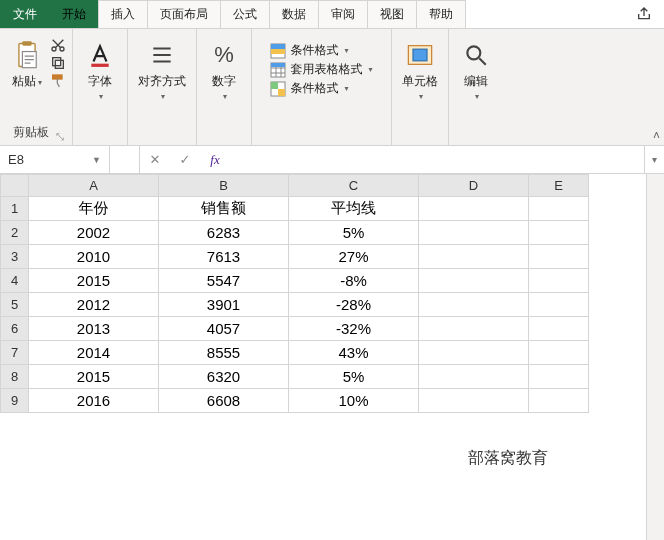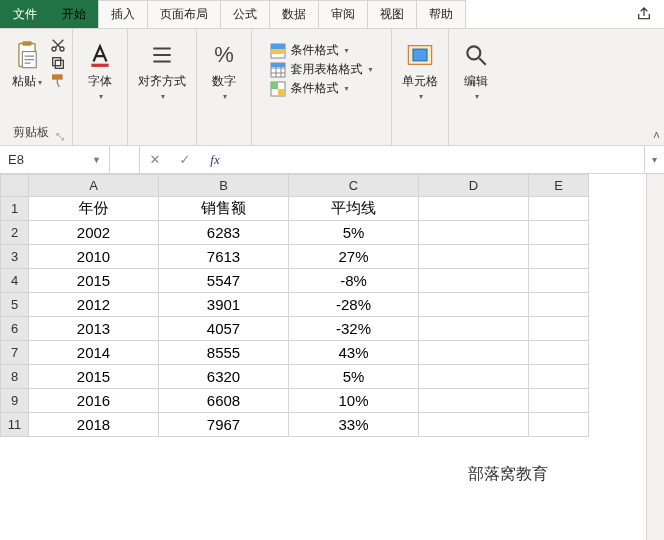--- a/index.html
+++ b/index.html
@@ -42,21 +42,21 @@
   .grid { flex: 1; overflow: auto; position: relative; background: #fff; }
   table { border-collapse: collapse; table-layout: fixed; }
   th, td { border: 1px solid #d4d4d4; font-weight: normal; }
   th.colhdr { background: #e6e6e6; text-align: center; font-size: 13px; color: #333; height: 22px; cursor: pointer; }
   th.rowhdr { background: #e6e6e6; text-align: center; font-size: 13px; color: #333; width: 28px; cursor: pointer; }
   th.corner-cell { background: #e6e6e6; width: 28px; cursor: pointer; }
   td.cell { height: 24px; text-align: center; font-size: 15px; color: #000; padding: 0 4px; cursor: cell; font-family: Arial, sans-serif; }
   td.cell.hdr { font-family: "Microsoft YaHei", sans-serif; }
   .colA { width: 130px; } .colB { width: 130px; } .colC { width: 130px; } .colD { width: 110px; } .colE { width: 60px; }
   .vscroll { width: 18px; background: #f3f2f1; border-left: 1px solid #d4d4d4; }
-  .watermark { position: absolute; right: 98px; top: 290px; font-size: 16px; color: #333; font-family: "Microsoft YaHei"; }
+  .watermark { position: absolute; right: 98px; top: 274px; font-size: 16px; color: #333; font-family: "Microsoft YaHei"; }
   
   svg { display: block; }
 </style>
 </head>
 <body>
 
 <div class="tabs">
   <div class="tab file">文件</div>
 
   <div id="tabs-dyn" style="display:contents"><div class="tab active">开始</div><div class="tab">插入</div><div class="tab">页面布局</div><div class="tab">公式</div><div class="tab">数据</div><div class="tab">审阅</div><div class="tab">视图</div><div class="tab">帮助</div></div>
@@ -325,26 +325,18 @@
             <td class="cell"></td>
           </tr>
           <tr>
             <th class="rowhdr">9</th>
             <td class="cell">2016</td>
             <td class="cell">6608</td>
             <td class="cell">10%</td>
             <td class="cell"></td>
             <td class="cell"></td>
           </tr>
-          <tr>
-            <th class="rowhdr">11</th>
-            <td class="cell">2018</td>
-            <td class="cell">7967</td>
-            <td class="cell">33%</td>
-            <td class="cell"></td>
-            <td class="cell"></td>
-          </tr>
         </tbody>
     </table>
     <div class="watermark">部落窝教育</div>
   </div>
   <div class="vscroll"></div>
 </div>
 
 </body></html>

